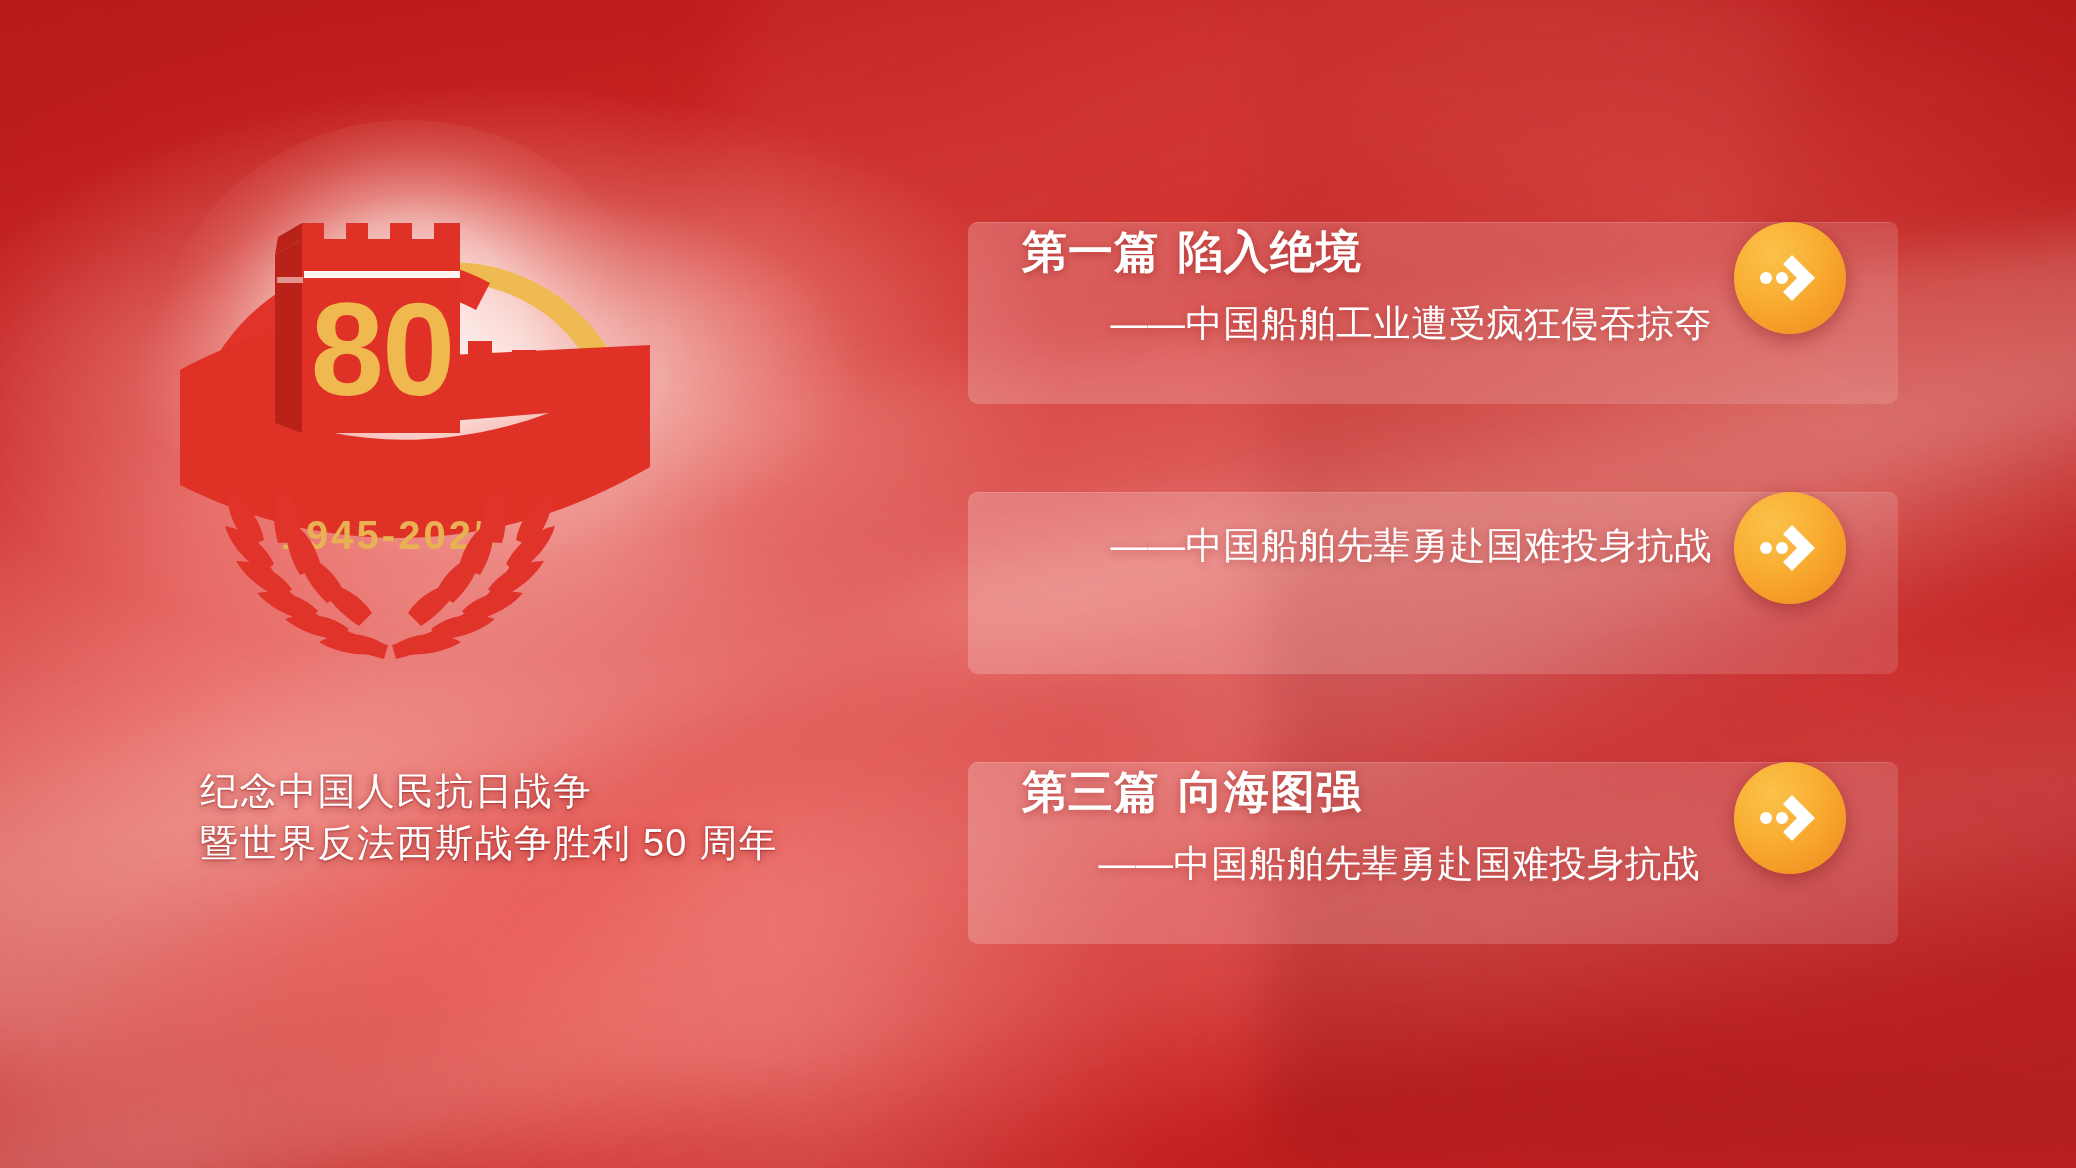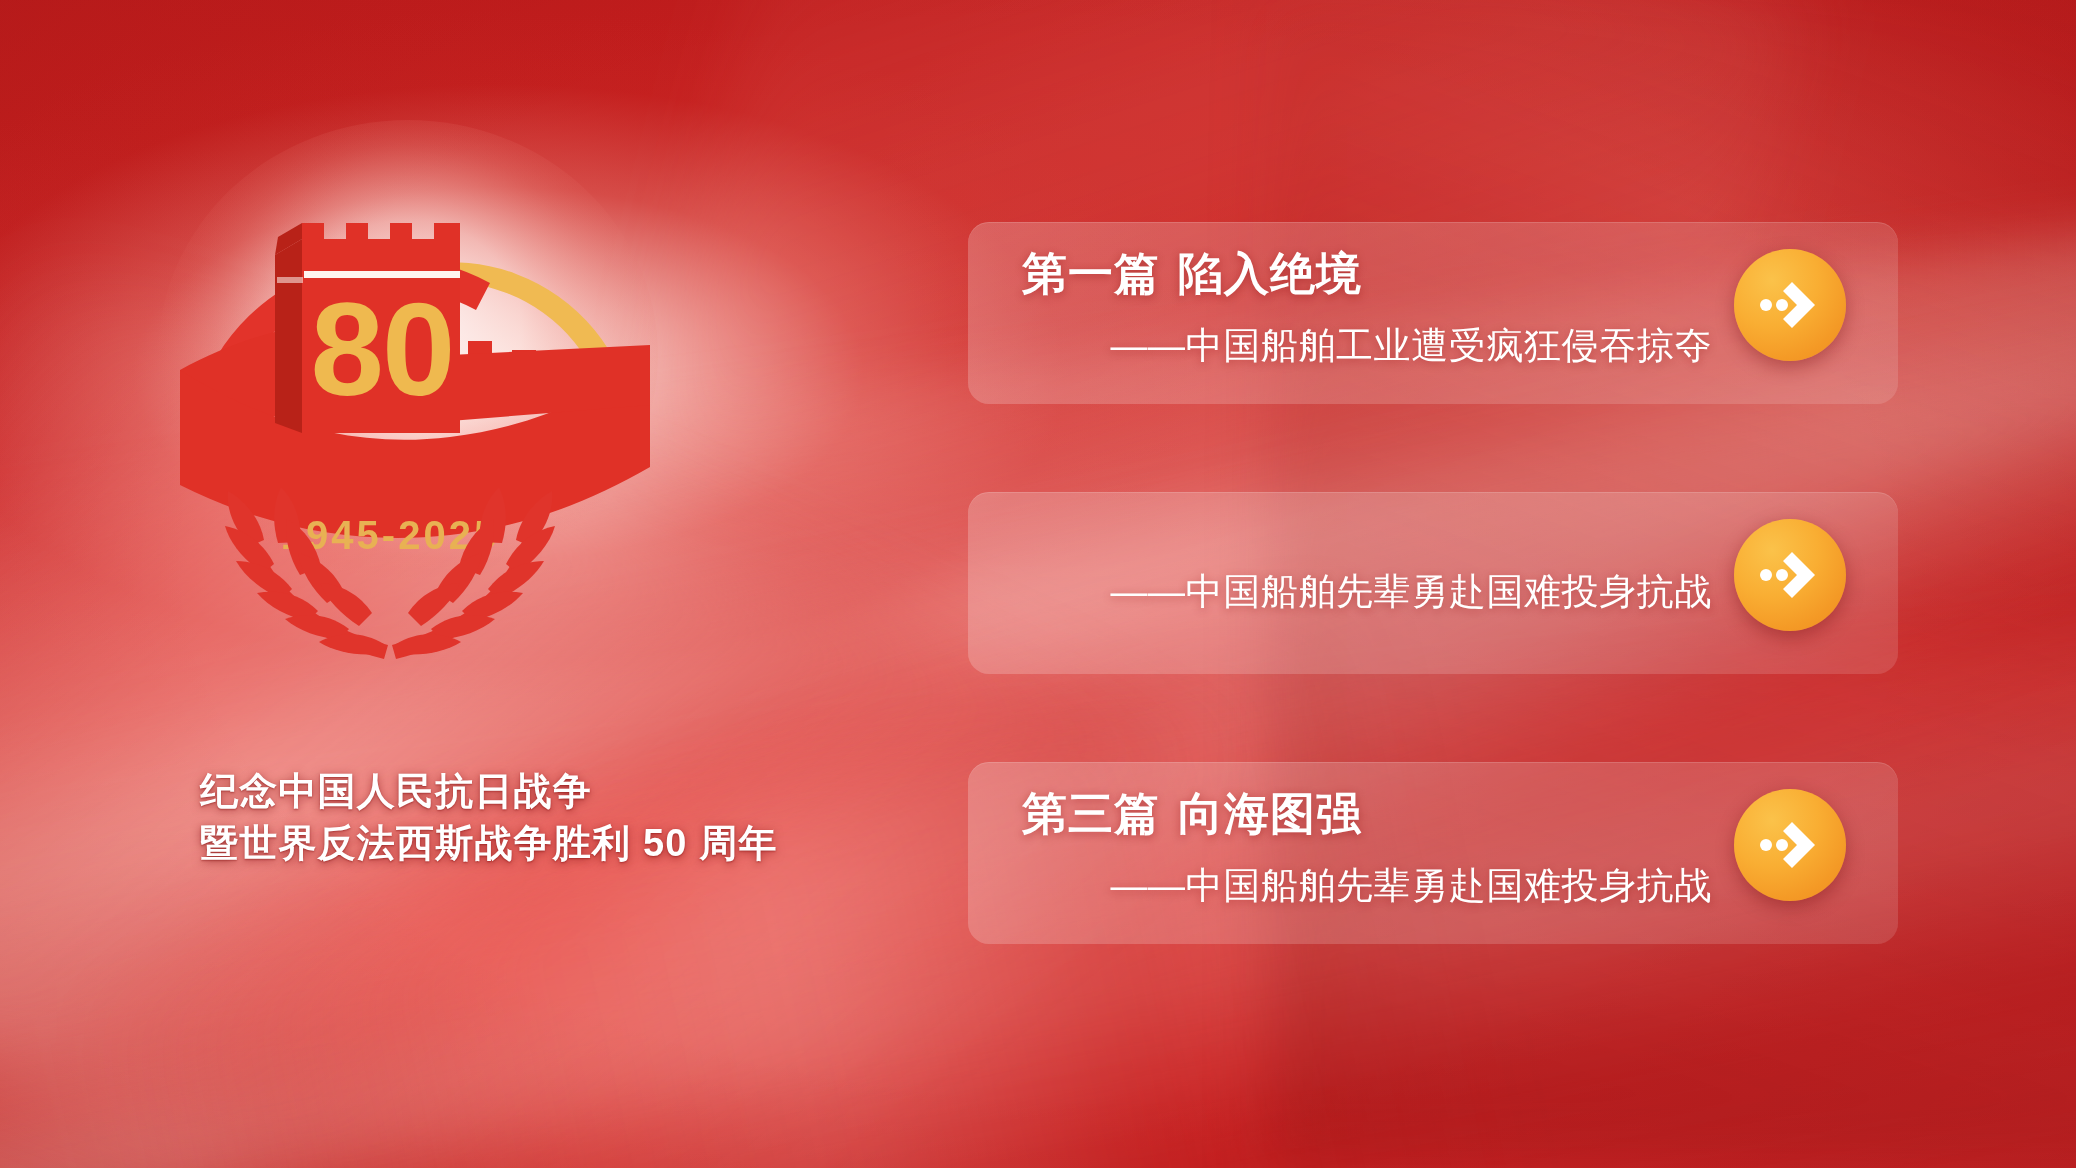--- a/index.html
+++ b/index.html
@@ -133,49 +133,48 @@
     width: 520px; height: 560px;
   }
   .emblem-svg { width: 100%; height: 100%; display: block; }
 
   
   .headline {
     position: absolute;
     left: 200px; top: 765px;
     width: 640px;
     color: #FFFFFF;
-    font-weight: 700;
+    font-weight: 400;
     font-size: 38px;
     line-height: 1.38;
     letter-spacing: 1.2px;
     text-shadow: 0 2px 10px rgba(120,6,8,0.55), 0 1px 2px rgba(130,10,10,0.5);
   }
   .headline-line { display: block; white-space: nowrap; }
 
   
   .cards {
     position: absolute;
     left: 968px; top: 222px;
     width: 930px;
   }
   .card {
     position: relative;
     height: 182px;
-    border-radius: 21px;
+    border-radius: 10px;
     background: linear-gradient(120deg,
         rgba(255,255,255,0.22) 0%,
         rgba(255,255,255,0.17) 48%,
         rgba(255,255,255,0.13) 100%);
     box-shadow: inset 0 1px 0 rgba(255,255,255,0.14);
     margin-bottom: 88px;
     display: flex;
-    align-items: center;
     padding: 0 52px 16px 54px;
   }
-  .card:last-child { margin-bottom: 0; }
+  .card:last-child { margin-bottom: 0; gap: 12px; }
 
   .card-text {
     flex: 1 1 auto;
     min-width: 0;
     padding-top: 6px;
   }
   .card-title {
     color: #FFFFFF;
     font-weight: 700;
     font-size: 45px;

